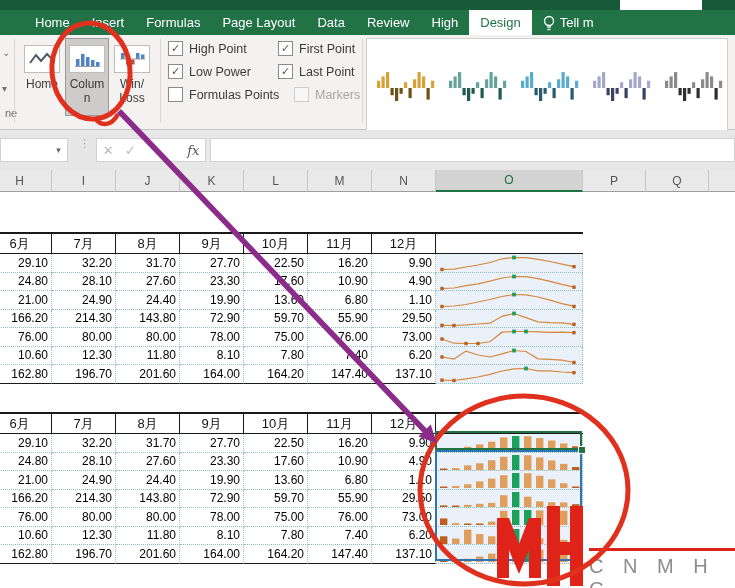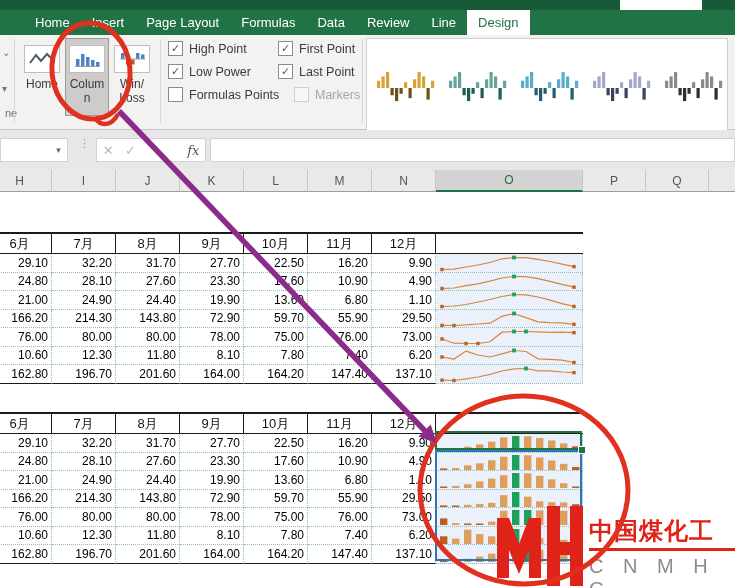--- a/index.html
+++ b/index.html
@@ -89,36 +89,44 @@
   <div class="ctx-white"></div>
 
   <div class="tabbar">
       <div class="tab">
         <span>Home</span>
       </div>
       <div class="tab">
         <span>Insert</span>
       </div>
       <div class="tab">
+        <span>Formulas</span>
+      </div>
+      <div class="tab">
         <span>Page Layout</span>
       </div>
       <div class="tab">
-        <span>Formulas</span>
-      </div>
-      <div class="tab">
         <span>Data</span>
       </div>
       <div class="tab">
         <span>Review</span>
       </div>
       <div class="tab">
-        <span>Line</span>
+        <span>High</span>
       </div>
       <div class="tab active">
         <span>Design</span>
+      </div>
+      <div class="tab">
+        <svg class="bulb" width="12" height="16">
+          <circle cx="6" cy="6" r="4.5" fill="none" stroke="#fff" stroke-width="1.3"></circle>
+          <line x1="4" y1="12" x2="8" y2="12" stroke="#fff" stroke-width="1.3"></line>
+          <line x1="4.5" y1="14.5" x2="7.5" y2="14.5" stroke="#fff" stroke-width="1.3"></line>
+        </svg>
+        <span>Tell m</span>
       </div>
     </div>
 
   <div class="ribbon">
     <span class="edge-ico" style="left:2px;top:12px;">⌄</span>
     <span class="edge-ico" style="left:2px;top:48px;">▾</span>
     <span class="edge-ico" style="left:5px;top:72px;font-size:11px;color:#6E6E6E;">ne</span>
     <div class="vsep" style="left:14px;"></div>
 
     <div class="sparkbtn" style="left:20px;">
@@ -604,21 +612,20 @@
   <div class="wm" style="left:497px;top:506px;">
     <svg width="86" height="80" viewBox="0 0 86 80">
       <g class="wm-red-fill" fill="#DF2318">
         <path d="M0,12 h12 l10,26 l10,-26 h12 v60 h-12 v-28 l-10,24 l-10,-24 v28 h-12 z"></path>
         <rect x="50" y="0" width="13" height="80"></rect>
         <rect x="73" y="0" width="13" height="80"></rect>
         <rect x="50" y="36" width="36" height="13"></rect>
       </g>
     </svg>
   </div>
-  <div class="wm wm-title wm-red-text" style="left: 589px; top: 515px; color: rgb(223, 35, 24);">中国煤化工</div>
   <div class="wm wm-line wm-red-bg" style="left: 589px; top: 548px; background: rgb(223, 35, 24);"></div>
   <div class="wm wm-sub" style="left:589px;top:555px;">C N M H G</div>
 
   <svg class="overlay">
     <ellipse class="anno-red" cx="91" cy="71" rx="39" ry="48" fill="none" stroke-width="5" transform="rotate(-6 91 71)" stroke="#E0301E"></ellipse>
     <path class="anno-red" d="M95,118 C101,127 112,126 118,114" fill="none" stroke-width="4.5" stroke="#E0301E"></path>
     <ellipse class="anno-red" cx="524" cy="490" rx="104" ry="94" fill="none" stroke-width="5" stroke="#E0301E"></ellipse>
     <line class="anno-purple" x1="119" y1="111" x2="426" y2="432" stroke-width="5.5" stroke="#8B2C8B"></line>
     <polygon class="anno-purple-fill" points="437,443.5 418.5,436.4 430.7,424.6" fill="#8B2C8B"></polygon>
   </svg>

